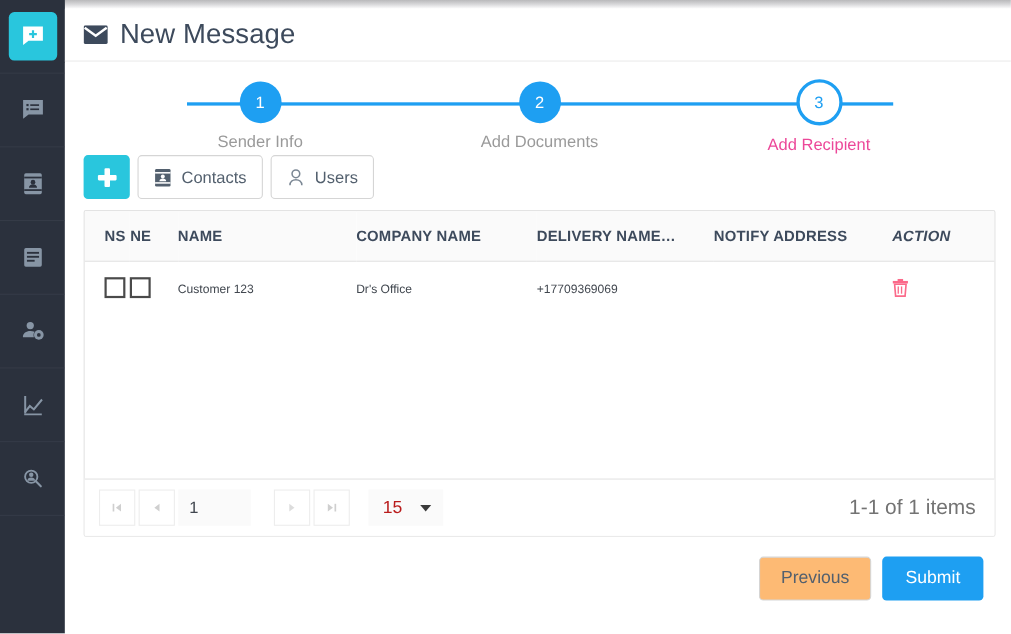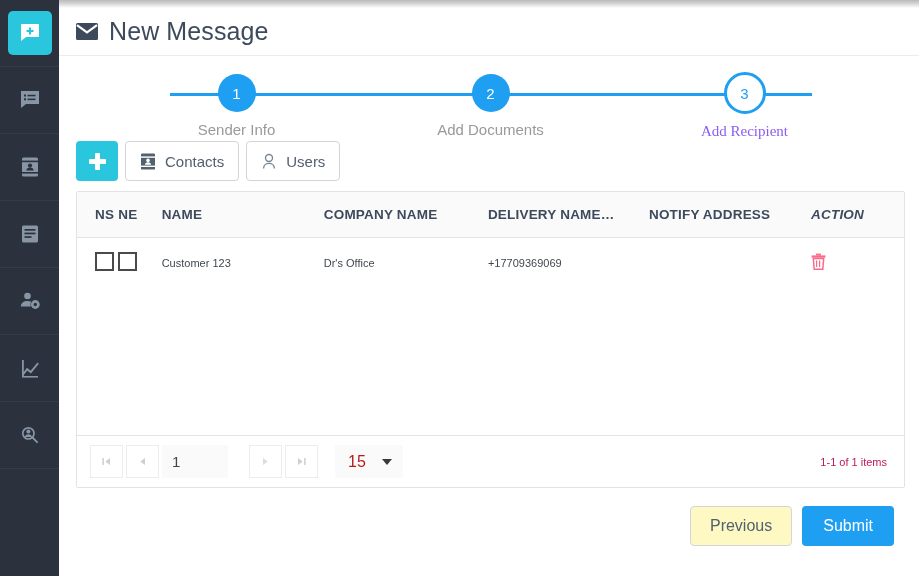--- a/index.html
+++ b/index.html
@@ -69,21 +69,21 @@
     width: 38px; height: 38px; border-radius: 50%;
     display: flex; align-items: center; justify-content: center;
     font-size: 15px; margin-top: 17px; position: relative; z-index: 2;
   }
   .step-circle.done { background: #1e9ff2; color: #ffffff; }
   .step-circle.current {
     background: #ffffff; color: #1e9ff2; border: 3px solid #1e9ff2;
     width: 42px; height: 42px; margin-top: 15px;
   }
   .step-label { margin-top: 9px; font-size: 15px; color: #9a9a9a; }
-  .step-label.current-label { color: #8b5cf6; font-family: Liberation Serif, serif; }
+  .step-label.current-label { color: #ec4899; }
 
   
   .toolbar { display: flex; align-items: center; margin: 6px 0 10px 0; gap: 7px; }
   .btn-add {
     width: 42px; height: 40px; background: #29c6dd; border: none; border-radius: 4px;
     display: flex; align-items: center; justify-content: center; cursor: pointer;
   }
   .btn-add .plus {
     position: relative; width: 17px; height: 17px;
   }
@@ -152,29 +152,29 @@
     height: 33px; min-width: 68px; background: #fafafa; border: none;
     display: flex; align-items: center; justify-content: space-between;
     padding: 0 11px 0 13px; font-size: 16px; color: #b91c1c; cursor: pointer;
     margin-left: 14px;
   }
   .caret {
     width: 0; height: 0; border-left: 5px solid transparent;
     border-right: 5px solid transparent; border-top: 6px solid #3a3a3a;
     margin-left: 13px;
   }
-  .pg-info { margin-left: auto; font-size: 11px; color: #be185d; }
+  .pg-info { margin-left: auto; font-size: 19px; color: #737373; }
 
   
   .actions {
     display: flex; justify-content: flex-end; align-items: center;
     gap: 10px; margin-top: 18px; padding-right: 11px;
   }
   .btn-prev {
-    height: 40px; padding: 0 19px; background: #fef9c3; border: 1px solid #d5d5d5;
+    height: 40px; padding: 0 19px; background: #fdba74; border: 1px solid #d5d5d5;
     border-radius: 4px; font-size: 16px; color: #53606e; cursor: pointer;
     font-family: "Liberation Sans", sans-serif;
   }
   .btn-submit {
     height: 40px; padding: 0 21px; background: #1e9ff2; border: none;
     border-radius: 4px; font-size: 16px; color: #ffffff; cursor: pointer;
     font-family: Liberation Sans, sans-serif;
   }
 </style>
 </head>

